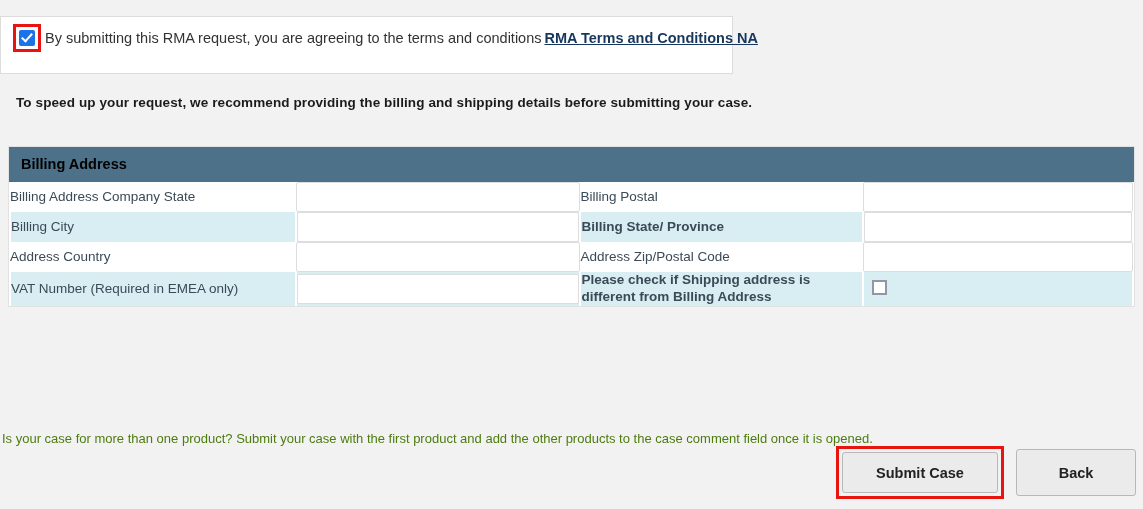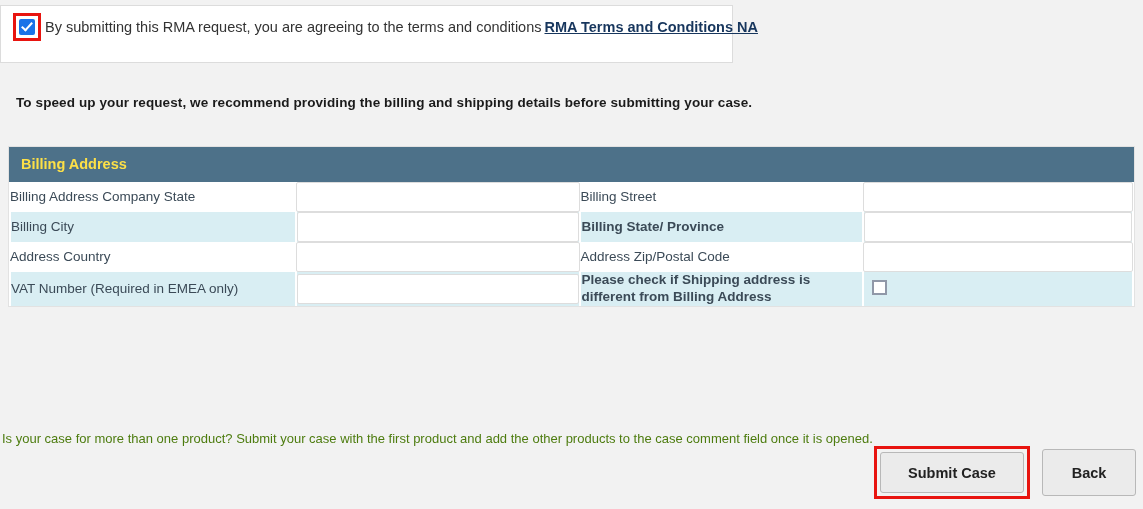--- a/index.html
+++ b/index.html
@@ -12,21 +12,21 @@
     background: #f2f2f2;
     font-family: "Liberation Sans", sans-serif;
     color: #2c3e50;
     overflow: hidden;
   }
 
   
   .agreement-box {
     position: absolute;
     left: 0px;
-    top: 5px;
+    top: 16px;
     width: 733px;
     height: 58px;
     background: #ffffff;
     border: 1px solid #dcdcdc;
     box-sizing: border-box;
   }
   .agreement-row {
     display: flex;
     align-items: center;
     padding: 7px 0 0 12px;
@@ -91,21 +91,21 @@
     position: absolute;
     left: 8px;
     top: 146px;
     width: 1127px;
     border: 1px solid #e2e2e2;
     box-sizing: border-box;
     background: #ffffff;
   }
   .panel-header {
     background: #4d7189;
-    color: #fde047;
+    color: #000000;
     font-size: 14.5px;
     font-weight: bold;
     padding: 9px 0 9px 12px;
     line-height: 1.2;
   }
   table.billing-table {
     width: 100%;
     border-collapse: collapse;
     table-layout: fixed;
   }
@@ -185,25 +185,25 @@
     font-size: 14.5px;
     font-weight: bold;
     color: #222222;
     background: #ebebeb;
     border: 1px solid #b8b8b8;
     border-radius: 3px;
     padding: 0;
     cursor: pointer;
   }
   button.btn-submit {
-    width: 144px;
+    width: 156px;
     height: 41px;
   }
   button.btn-back {
-    width: 94px;
+    width: 120px;
     height: 47px;
   }
 </style>
 </head>
 <body>
 
 <div class="agreement-box">
   <div class="agreement-row">
     <span class="checkbox-highlight">
       <span class="cb-checked"></span>
@@ -224,21 +224,21 @@
         <col class="col-label-b">
         <col class="col-input-b">
     </colgroup>
     <tbody>
 
       <tr class="row-plain">
         <td class="cell-pad-label">Billing Address Company State</td>
         <td class="cell-pad-input">
           <input class="field" type="text" value="" style="">
         </td>
-        <td class="cell-pad-label">Billing Street</td>
+        <td class="cell-pad-label">Billing Postal</td>
         <td class="cell-pad-input">
           <input class="field" type="text" value="" style="">
         </td>
       </tr>
 
       <tr class="row-alt">
         <td class="cell-pad-label">Billing City</td>
         <td class="cell-pad-input">
           <input class="field" type="text" value="" style="">
         </td>

